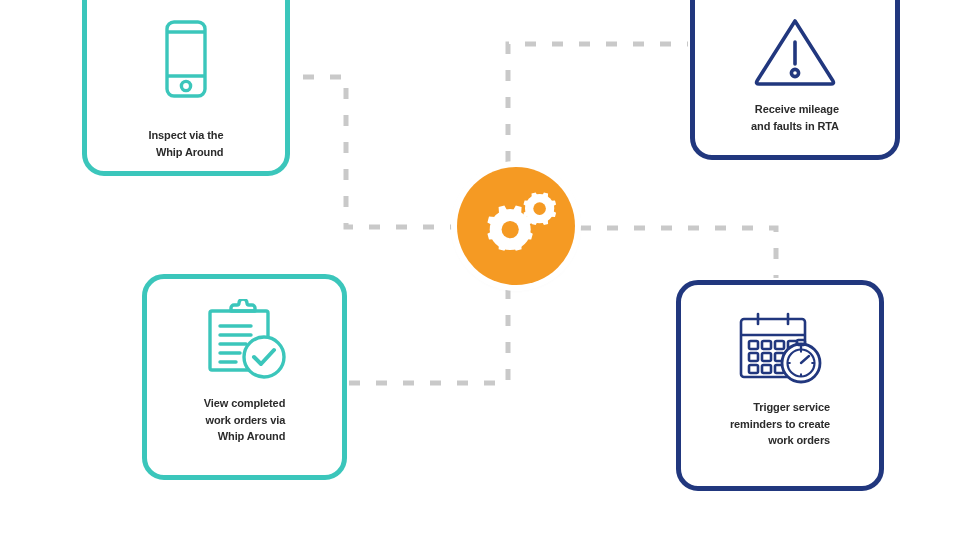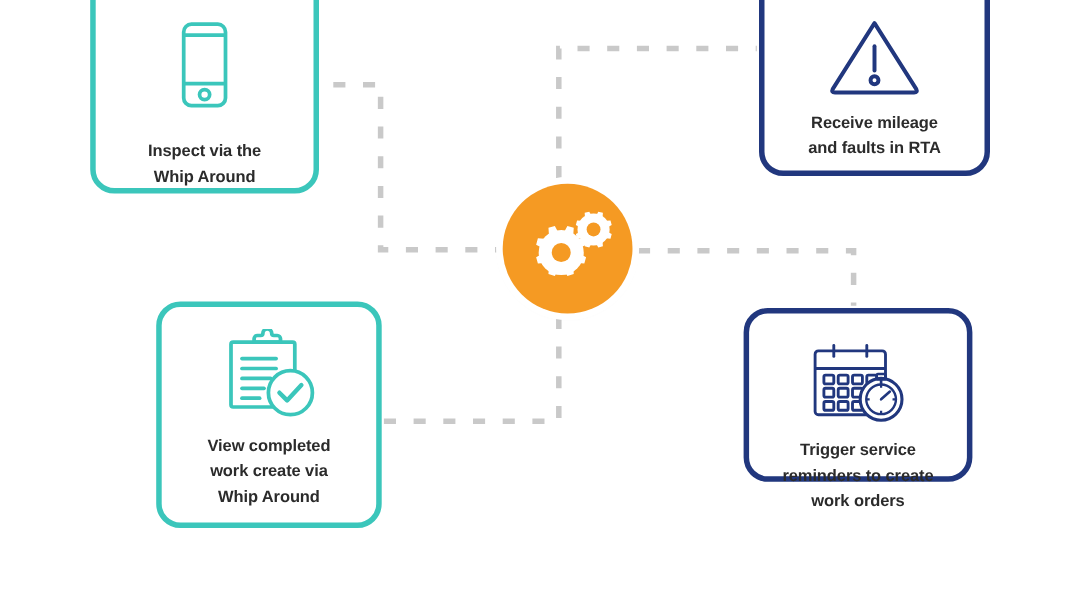--- a/index.html
+++ b/index.html
@@ -45,24 +45,24 @@
   .card.teal   { border-color: #3bc6bb; }
   .card.navy   { border-color: #21377e; }
 
   .card-icon {
     display: flex;
     align-items: center;
     justify-content: center;
     width: 100%;
   }
   .card-label {
-    font-size: 15px;
+    font-size: 11px;
     font-weight: bold;
     line-height: 1.52;
-    text-align: center;
+    text-align: right;
     color: #2b2b2b;
     letter-spacing: -0.1px;
     padding: 0 10px;
     white-space: pre-line;
   }
 
   
   #card-inspect {
     left: 82px;
     top: -78px;
@@ -87,21 +87,21 @@
     width: 205px;
     height: 206px;
   }
   #card-view .card-icon { margin-top: 20px; }
   #card-view .card-label { margin-top: 12px; }
 
   #card-trigger {
     left: 676px;
     top: 280px;
     width: 208px;
-    height: 158px;
+    height: 211px;
   }
   #card-trigger .card-icon { margin-top: 26px; }
   #card-trigger .card-label { margin-top: 12px; }
 
   
   #hub {
     position: absolute;
     left: 457px;
     top: 167px;
     width: 118px;
@@ -169,21 +169,21 @@
         <line x1="18" y1="36" x2="49" y2="36" stroke-linecap="round"></line>
         <line x1="18" y1="45" x2="44" y2="45" stroke-linecap="round"></line>
         <line x1="18" y1="54" x2="38" y2="54" stroke-linecap="round"></line>
         <line x1="18" y1="63" x2="34" y2="63" stroke-linecap="round"></line>
 
         <circle cx="62" cy="58" r="20" stroke-width="3.4" fill="#ffffff"></circle>
         <path d="M52 58 l7 7 l13 -14" stroke-width="4" stroke-linecap="round"></path>
       </svg>
     </div>
     <div class="card-label">View completed
-work create via
+work orders via
 Whip Around</div>
   </div>
 
   <div class="card navy" id="card-trigger">
     <div class="card-icon">
       <svg width="90" height="76" viewBox="0 0 90 76" xmlns="http://www.w3.org/2000/svg" fill="none" stroke="#21377e" stroke-width="2.6" stroke-linejoin="round">
 
         <line x1="23" y1="3" x2="23" y2="13" stroke-linecap="round"></line>
         <line x1="53" y1="3" x2="53" y2="13" stroke-linecap="round"></line>
 

